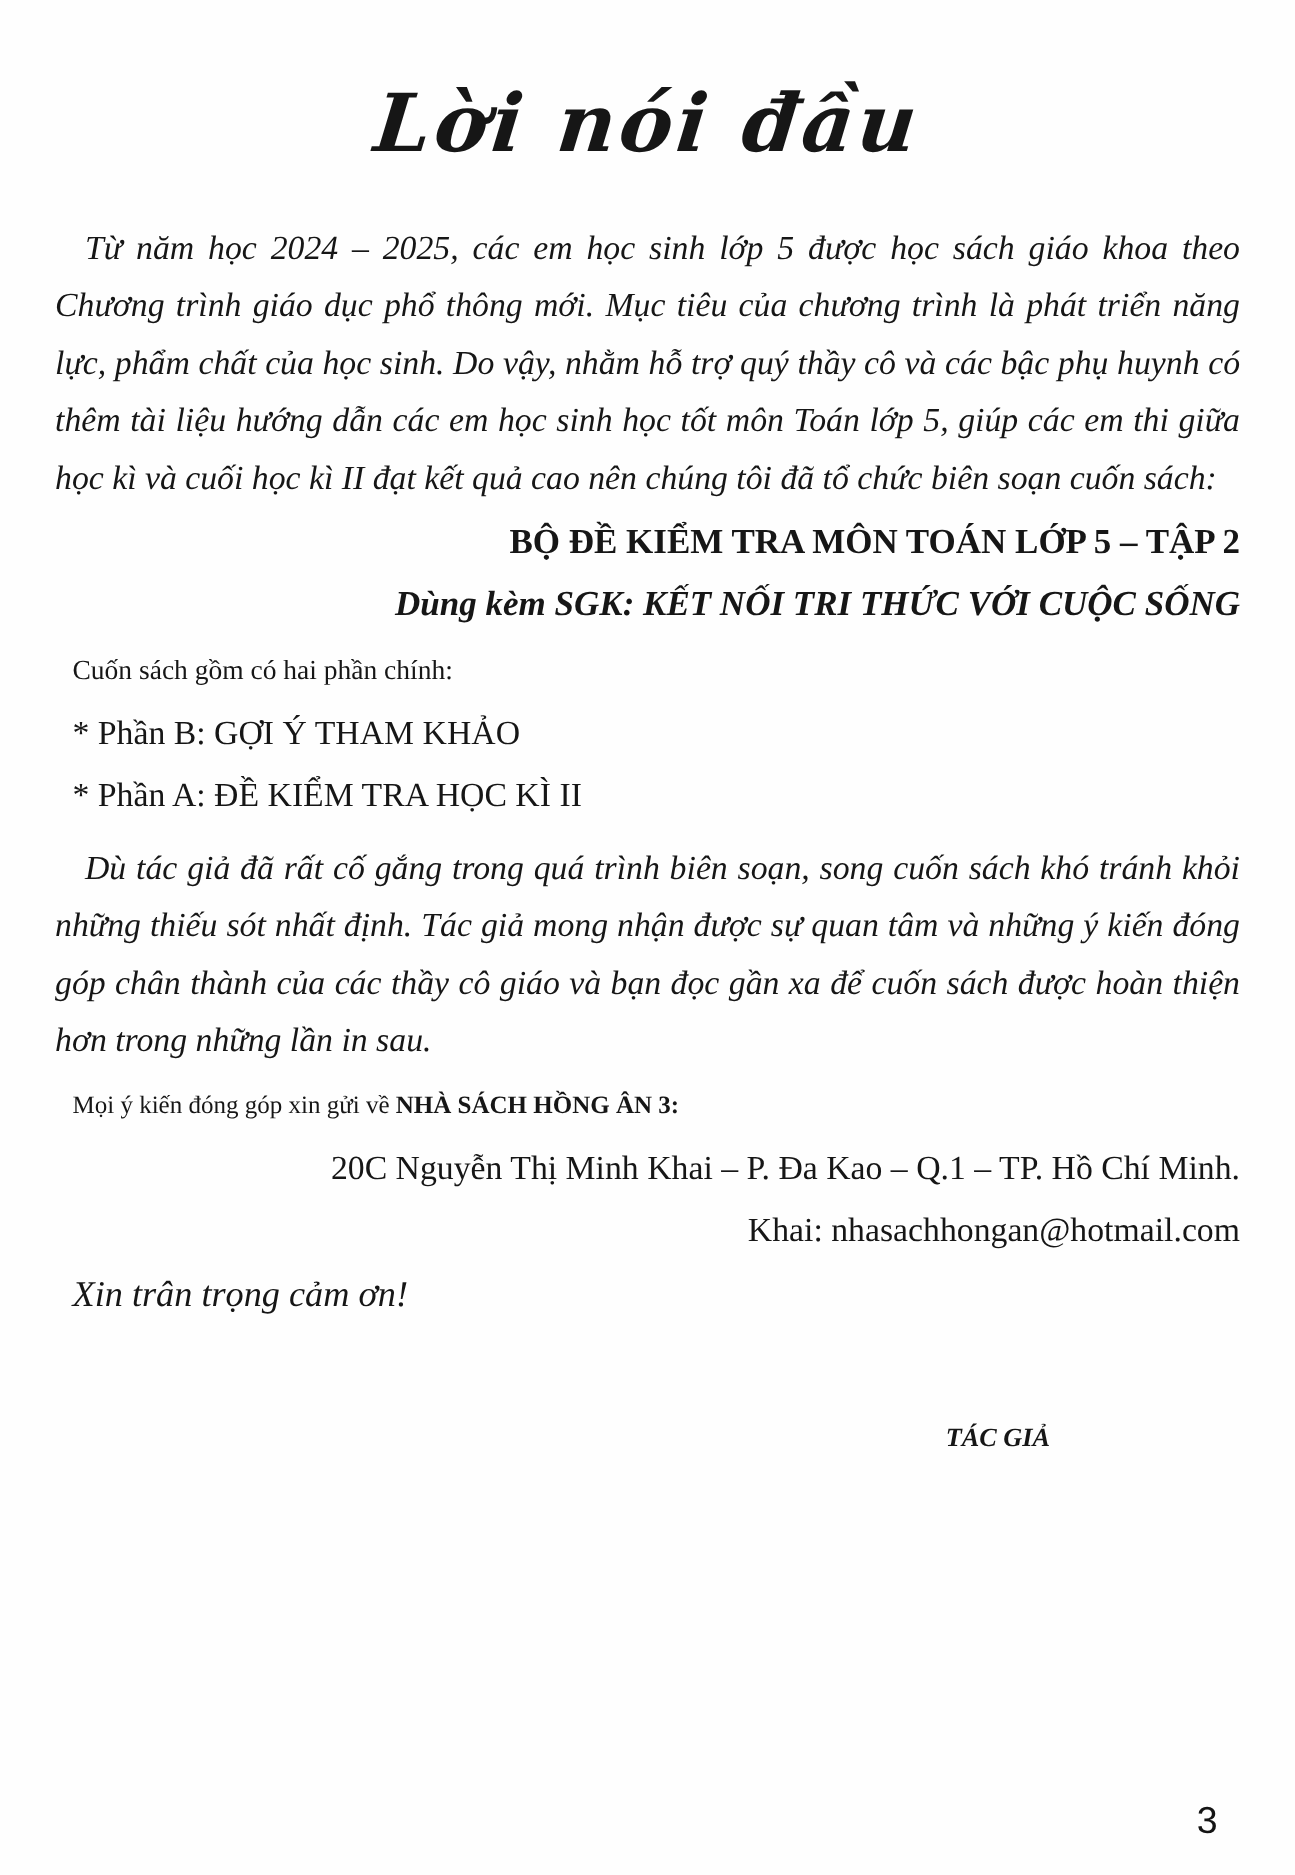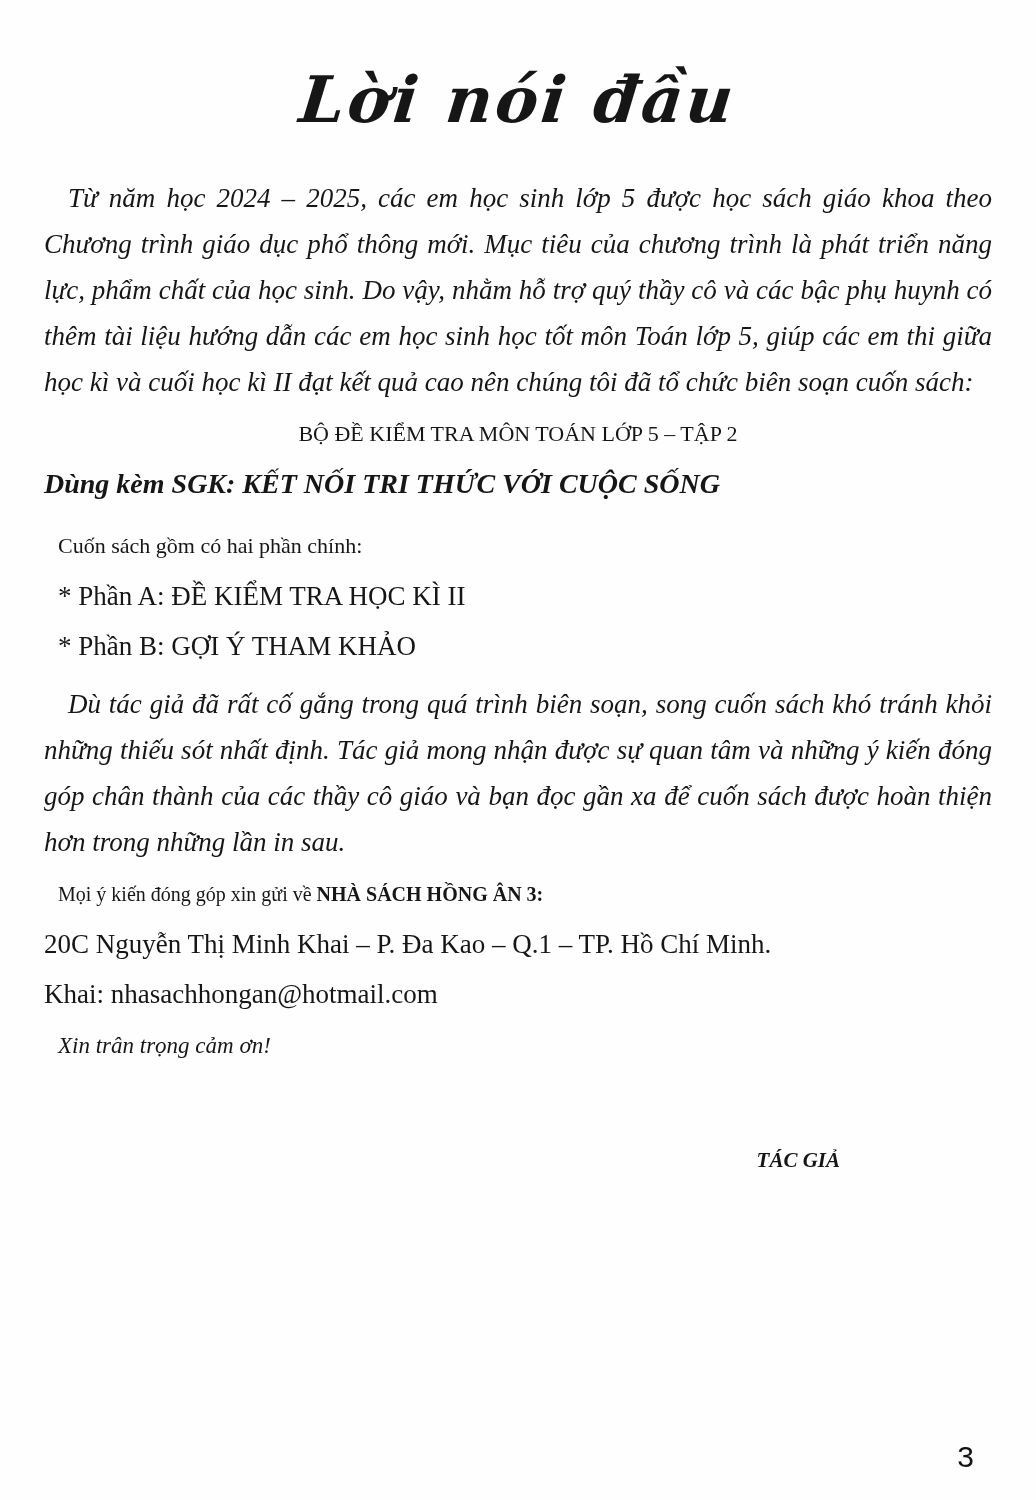--- a/index.html
+++ b/index.html
@@ -37,33 +37,33 @@
     line-height: 46px;
     text-align: justify;
     text-indent: 24px;
     margin: 0;
     font-style: italic;
   }
   p.italic {
     font-style: italic;
   }
   .book-title {
-    text-align: center;
-    font-weight: 400;
-    font-size: 22px;
+    text-align: right;
+    font-weight: 700;
+    font-size: 28px;
     line-height: 46px;
     margin: 6px 0 4px 0;
   }
   .book-subtitle {
-    text-align: left;
+    text-align: right;
     font-weight: 700;
     font-style: italic;
     font-size: 28px;
     line-height: 46px;
-    margin: 4px 0 16px 0;
+    margin: 4px 0 6px 0;
   }
   .plain-line {
     font-size: 22px;
     line-height: 46px;
     text-indent: 14px;
     margin: 4px 0 0 0;
   }
   .part-line {
     font-size: 27px;
     line-height: 46px;
@@ -74,25 +74,25 @@
   .feedback-line {
     font-size: 20px;
     line-height: 46px;
     text-indent: 14px;
     margin: 6px 0 0 0;
   }
   .feedback-line .bold { font-weight: 700; }
   .center-line {
     font-size: 27px;
     line-height: 46px;
-    text-align: left;
+    text-align: right;
     margin: 4px 0 0 0;
   }
   .closing-line {
-    font-size: 23px;
+    font-size: 29px;
     line-height: 46px;
     font-style: italic;
     text-indent: 14px;
     margin: 6px 0 0 0;
   }
   .author-line {
     font-size: 21px;
     line-height: 46px;
     font-weight: 700;
     font-style: italic;
@@ -119,23 +119,23 @@
 
 
     <p class="body-par">Từ năm học 2024 – 2025, các em học sinh lớp 5 được học sách giáo khoa theo Chương trình giáo dục phổ thông mới. Mục tiêu của chương trình là phát triển năng lực, phẩm chất của học sinh. Do vậy, nhằm hỗ trợ quý thầy cô và các bậc phụ huynh có thêm tài liệu hướng dẫn các em học sinh học tốt môn Toán lớp 5, giúp các em thi giữa học kì và cuối học kì II đạt kết quả cao nên chúng tôi đã tổ chức biên soạn cuốn sách:</p>
 
     <div class="book-title">BỘ ĐỀ KIỂM TRA MÔN TOÁN LỚP 5 – TẬP 2</div>
 
     <div class="book-subtitle">Dùng kèm SGK: KẾT NỐI TRI THỨC VỚI CUỘC SỐNG</div>
 
     <p class="plain-line">Cuốn sách gồm có hai phần chính:</p>
 
+    <p class="part-line">* Phần B: GỢI Ý THAM KHẢO</p>
+
     <p class="part-line">* Phần A: ĐỀ KIỂM TRA HỌC KÌ II</p>
-
-    <p class="part-line">* Phần B: GỢI Ý THAM KHẢO</p>
 
     <div class="spacer-sm"></div>
 
 
     <div class="spacer-sm"></div>
 
     <p class="body-par">Dù tác giả đã rất cố gắng trong quá trình biên soạn, song cuốn sách khó tránh khỏi những thiếu sót nhất định. Tác giả mong nhận được sự quan tâm và những ý kiến đóng góp chân thành của các thầy cô giáo và bạn đọc gần xa để cuốn sách được hoàn thiện hơn trong những lần in sau.</p>
 
     <p class="feedback-line">
       <span>Mọi ý kiến đóng góp xin gửi về </span><span class="bold">NHÀ SÁCH HỒNG ÂN 3:</span>

